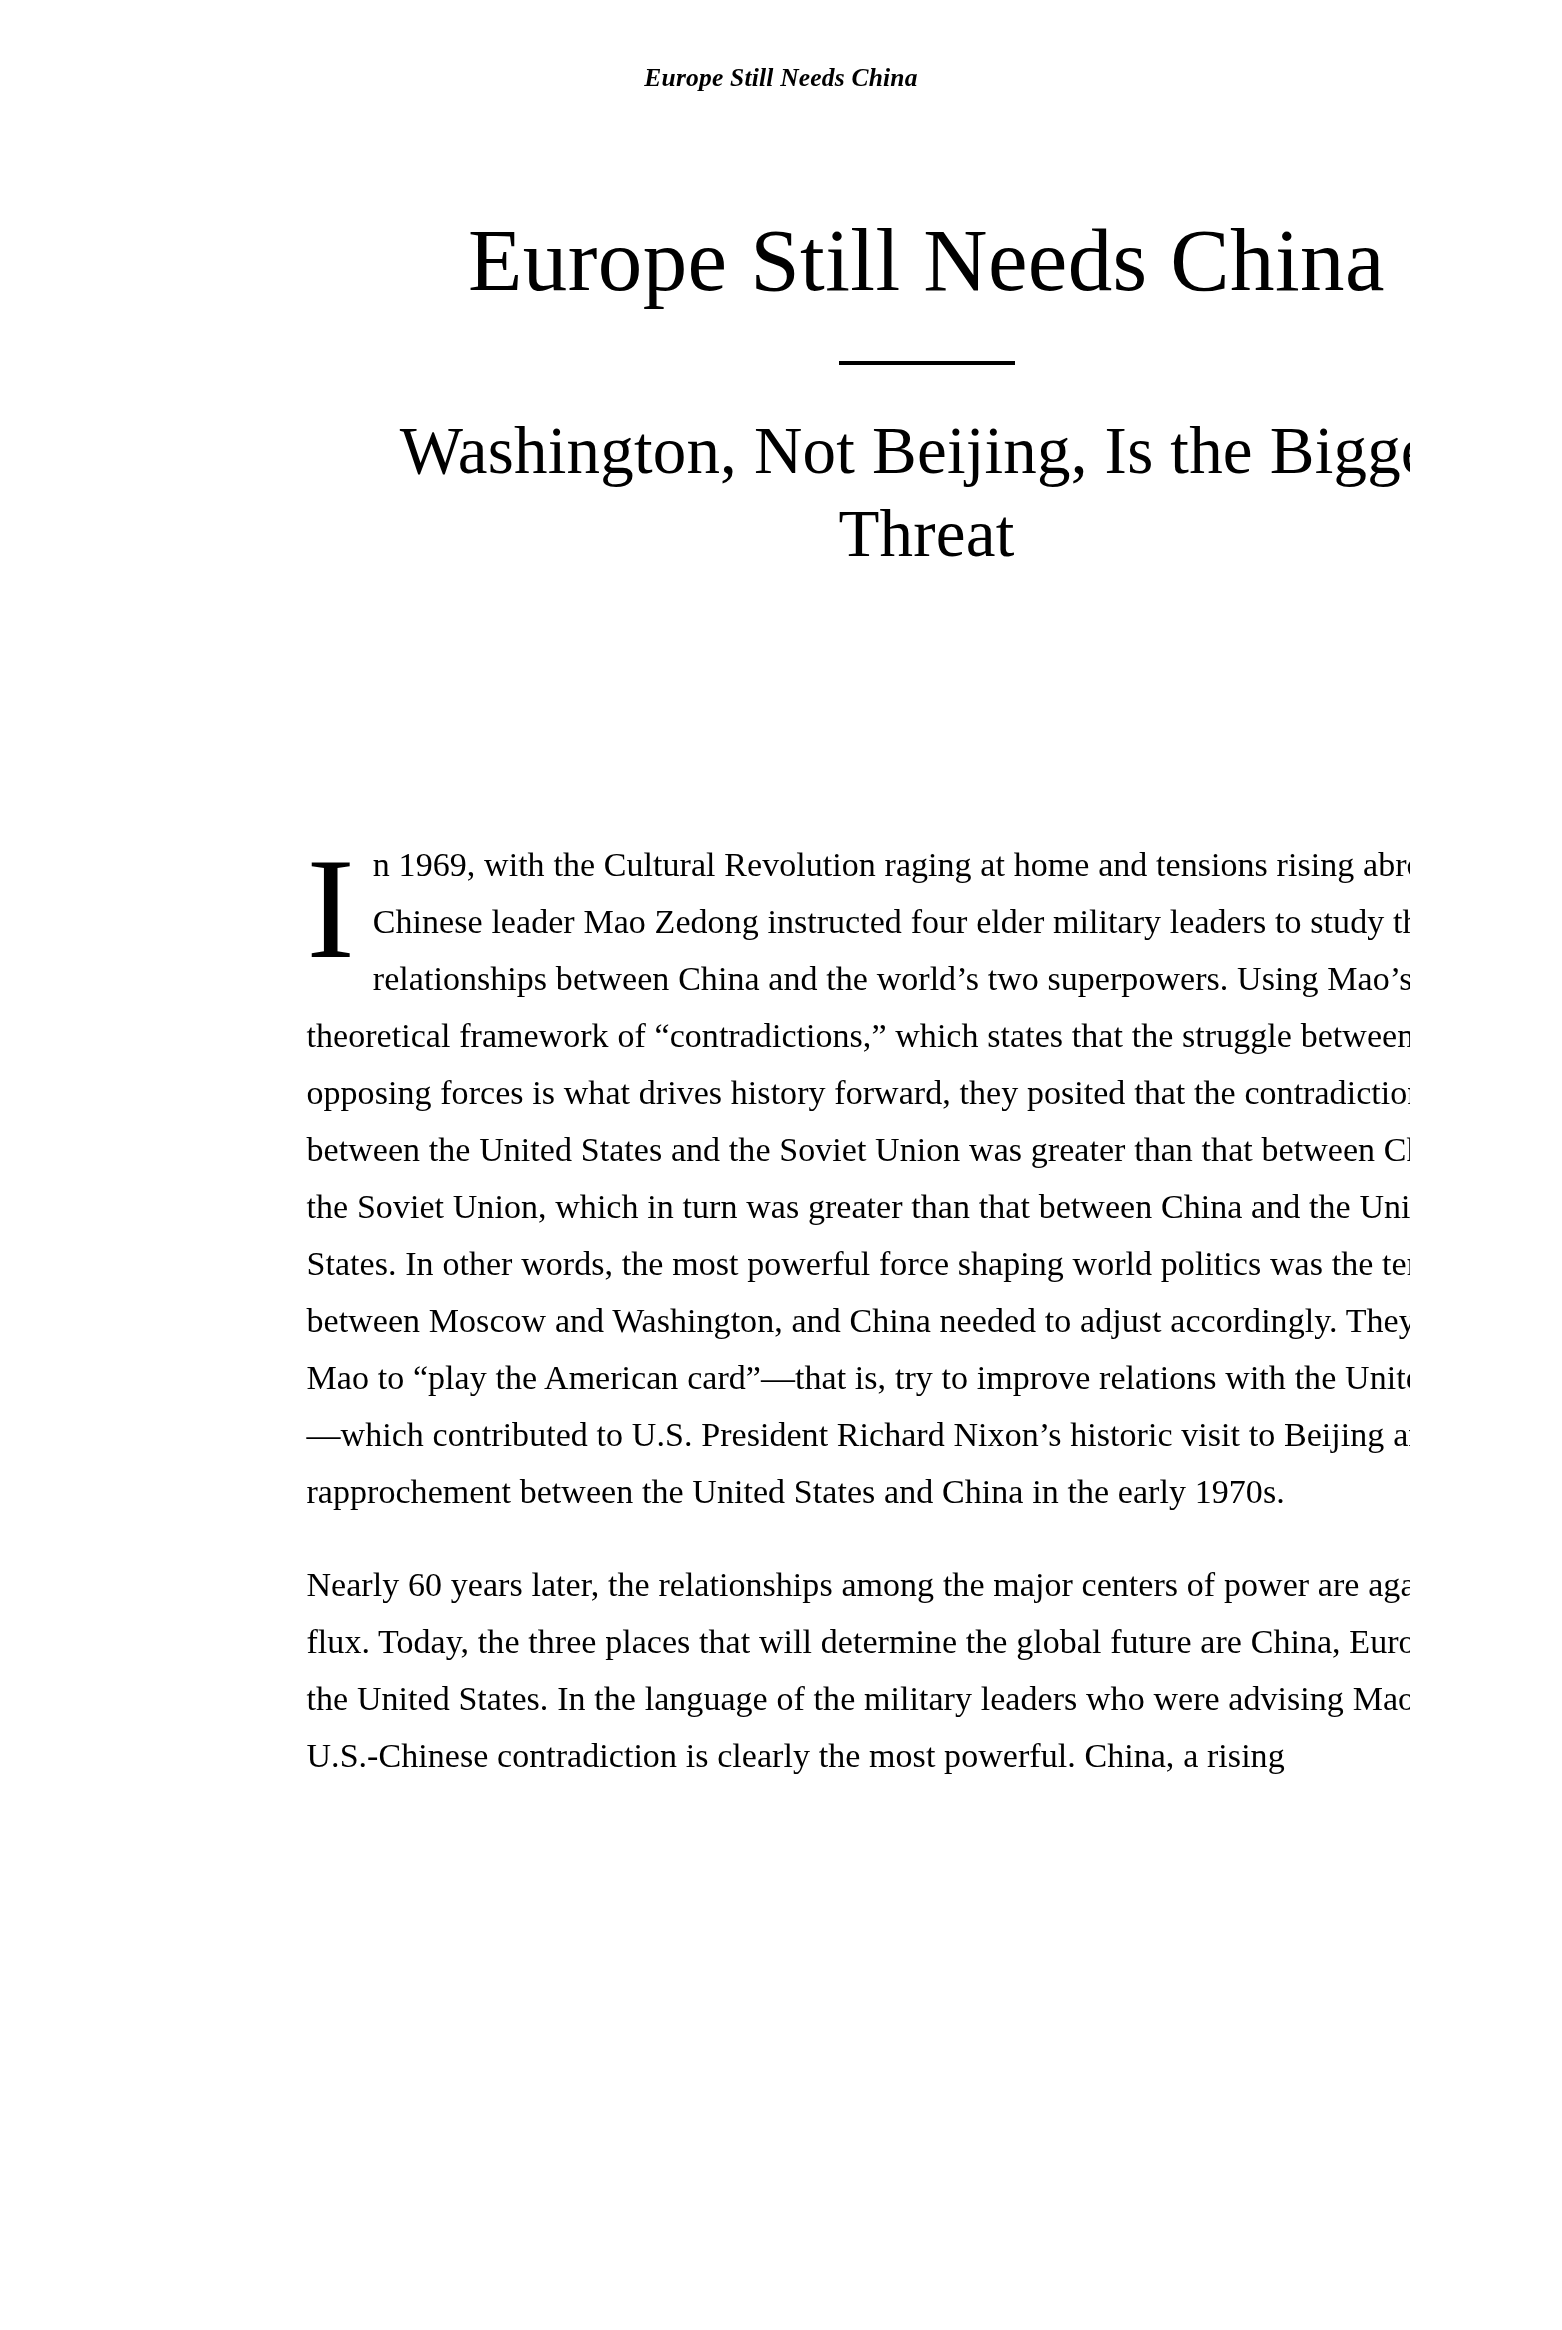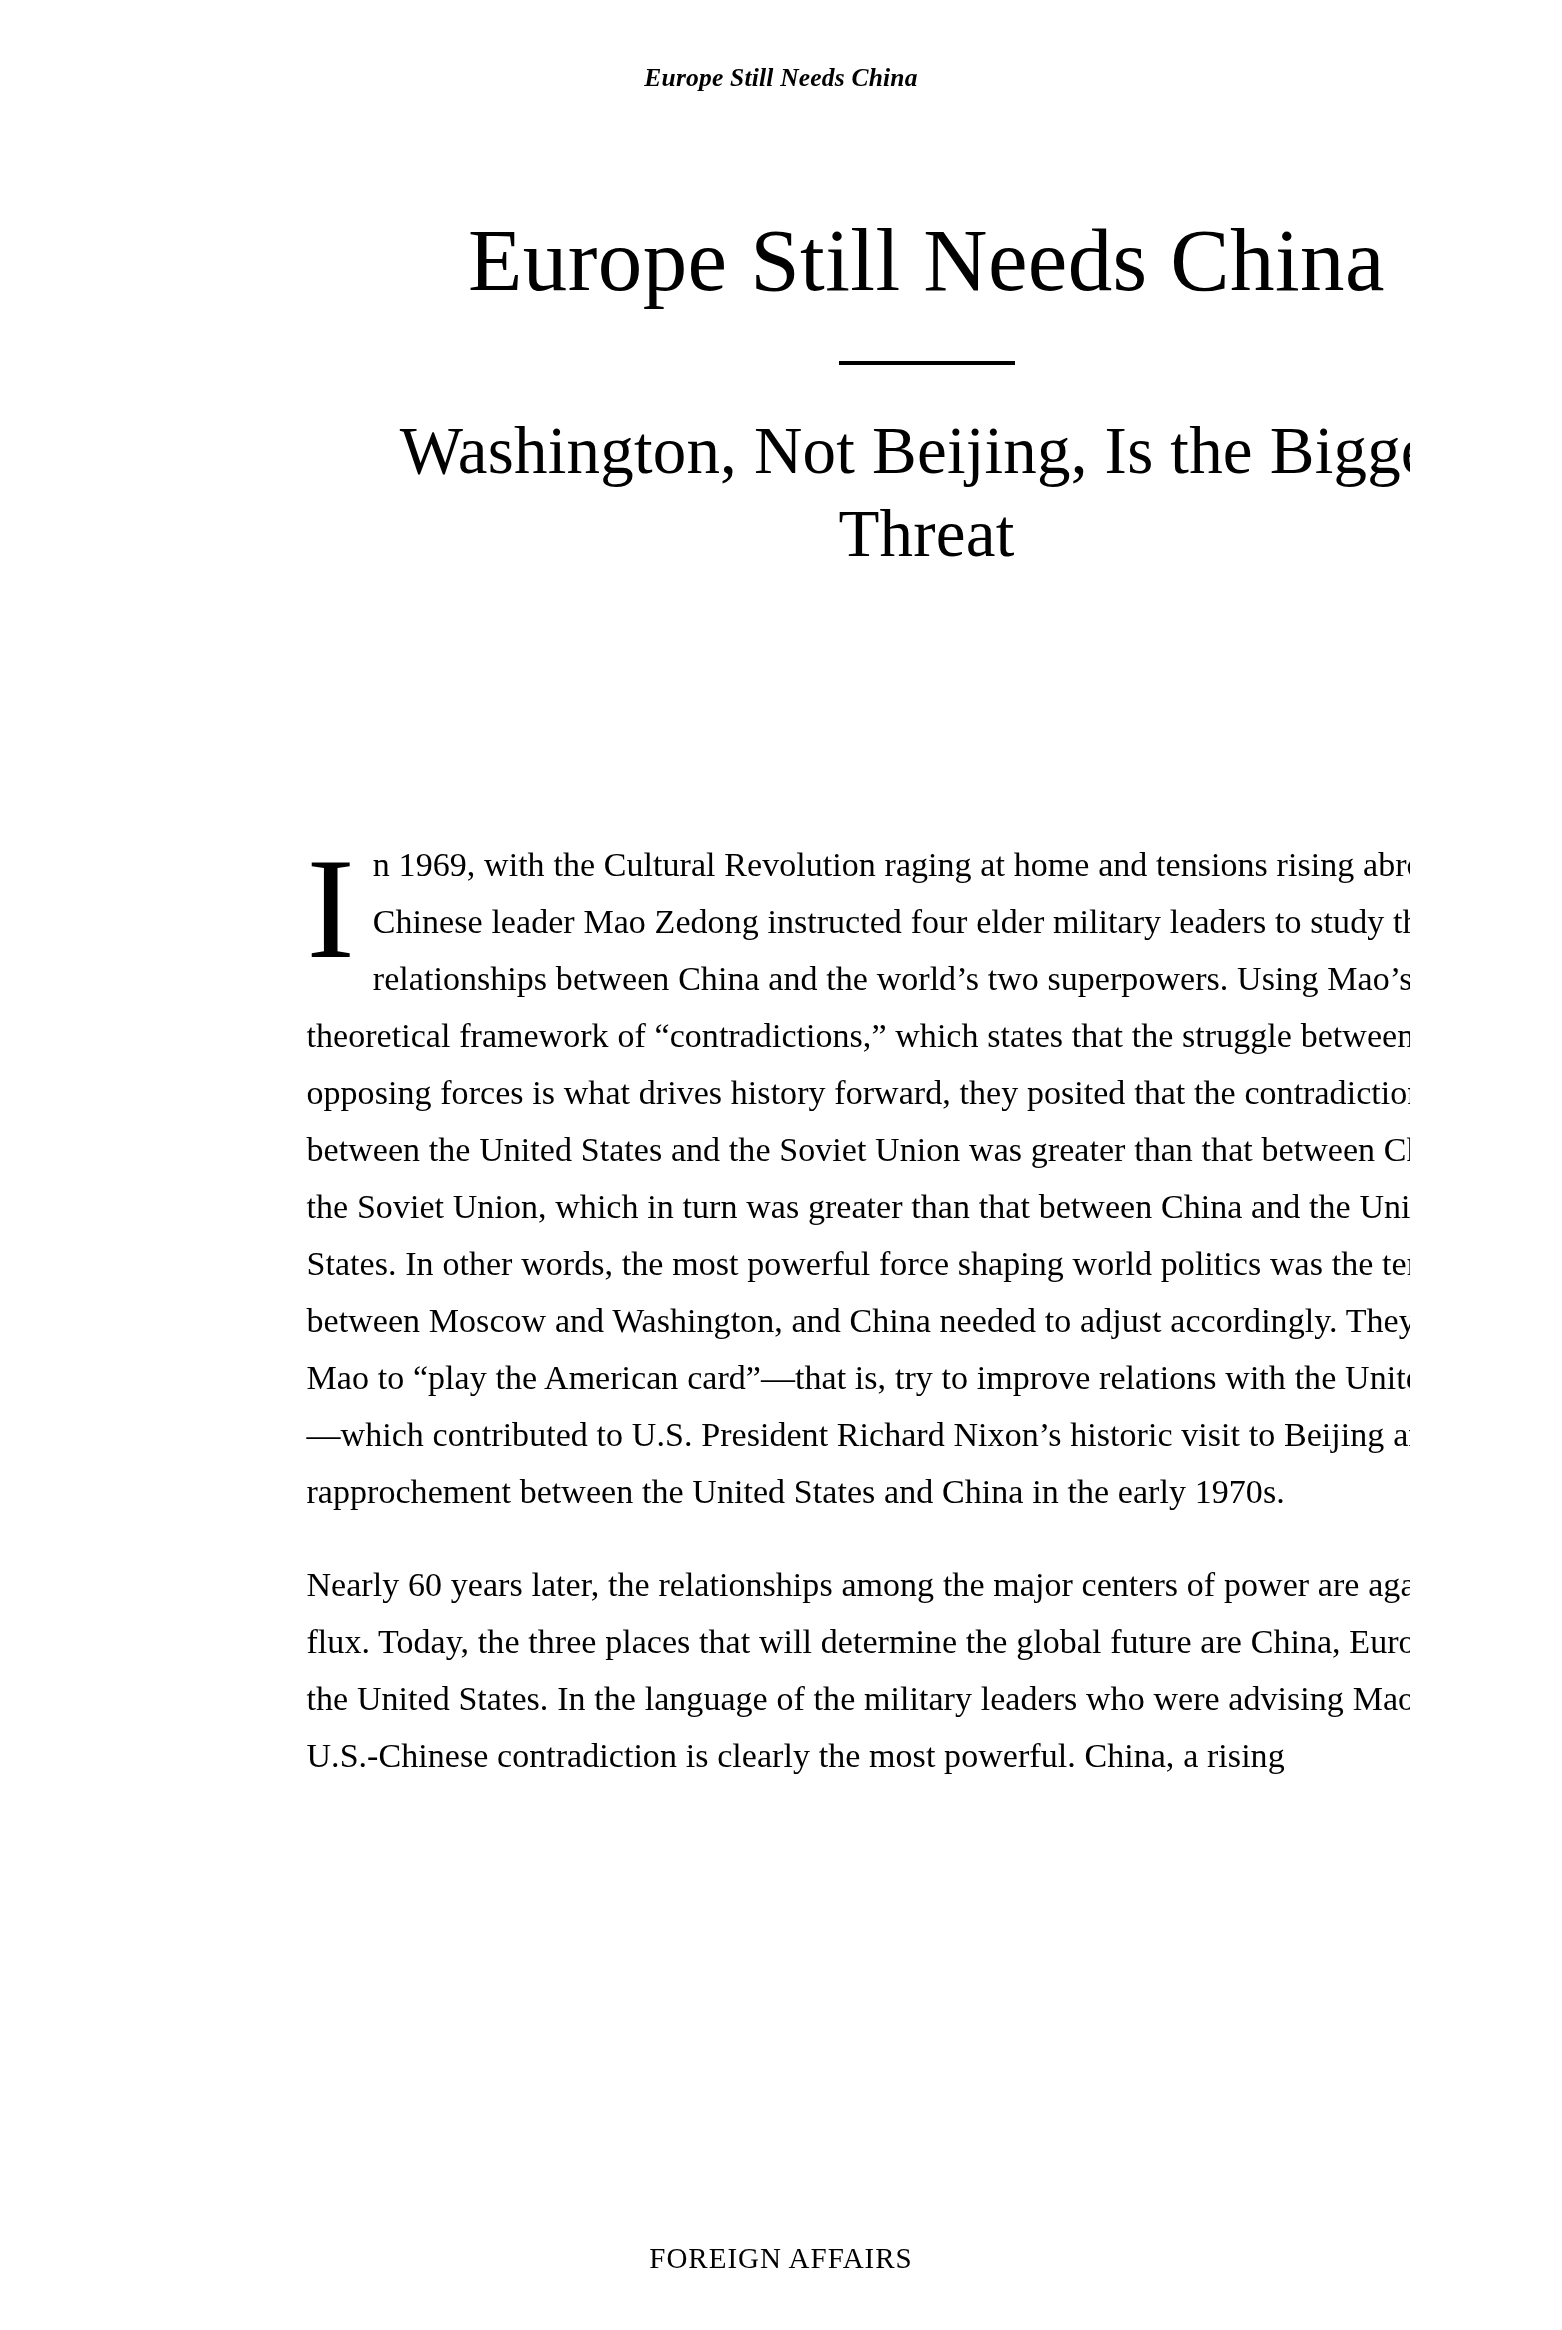--- a/index.html
+++ b/index.html
@@ -116,16 +116,15 @@
     <h2 class="article-subtitle">Washington, Not Beijing, Is the Bigger Threat</h2>
   </div>
 
   <div class="body-region">
     <p class="body-paragraph">
       <span class="dropcap">I</span><span>n 1969, with the Cultural Revolution raging at home and tensions rising abroad, Chinese leader Mao Zedong instructed four elder military leaders to study the relationships between China and the world’s two superpowers. Using Mao’s theoretical framework of “contradictions,” which states that the struggle between opposing forces is what drives history forward, they posited that the contradiction between the United States and the Soviet Union was greater than that between China and the Soviet Union, which in turn was greater than that between China and the United States. In other words, the most powerful force shaping world politics was the tension between Moscow and Washington, and China needed to adjust accordingly. They advised Mao to “play the American card”—that is, try to improve relations with the United States—which contributed to U.S. President Richard Nixon’s historic visit to Beijing and the rapprochement between the United States and China in the early 1970s.</span>
     </p>
     <p class="body-paragraph">Nearly 60 years later, the relationships among the major centers of power are again in flux. Today, the three places that will determine the global future are China, Europe, and the United States. In the language of the military leaders who were advising Mao, the U.S.-Chinese contradiction is clearly the most powerful. China, a rising</p>
   </div>
 
-  <div class="page-footer">FOREIGN AFFAIRS</div>
 
 </div>
 
 
 </body></html>

